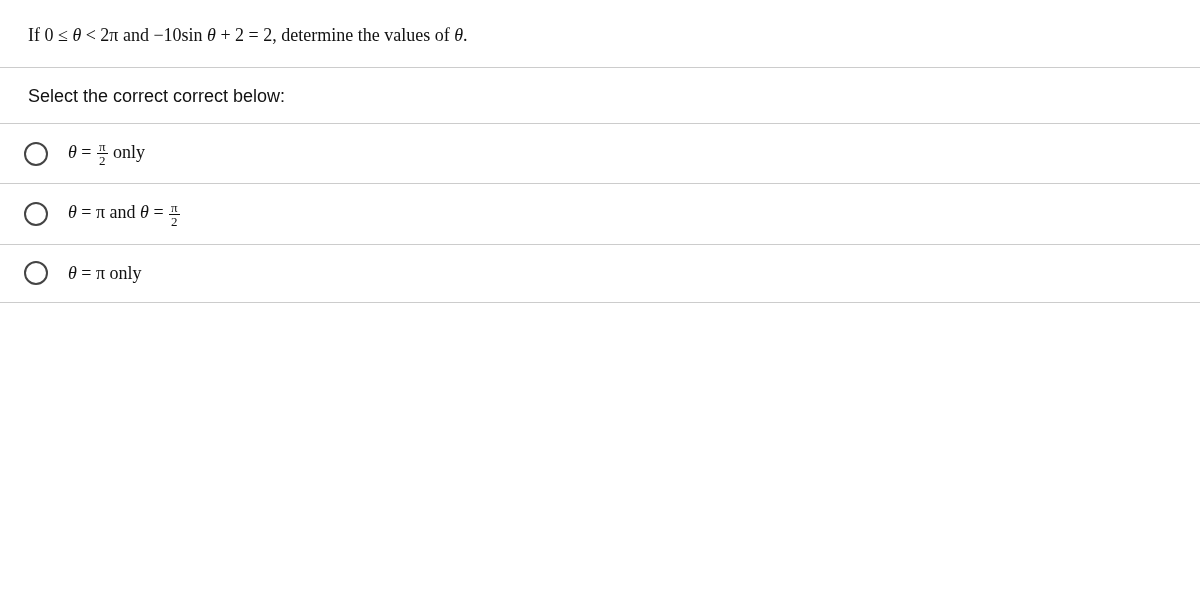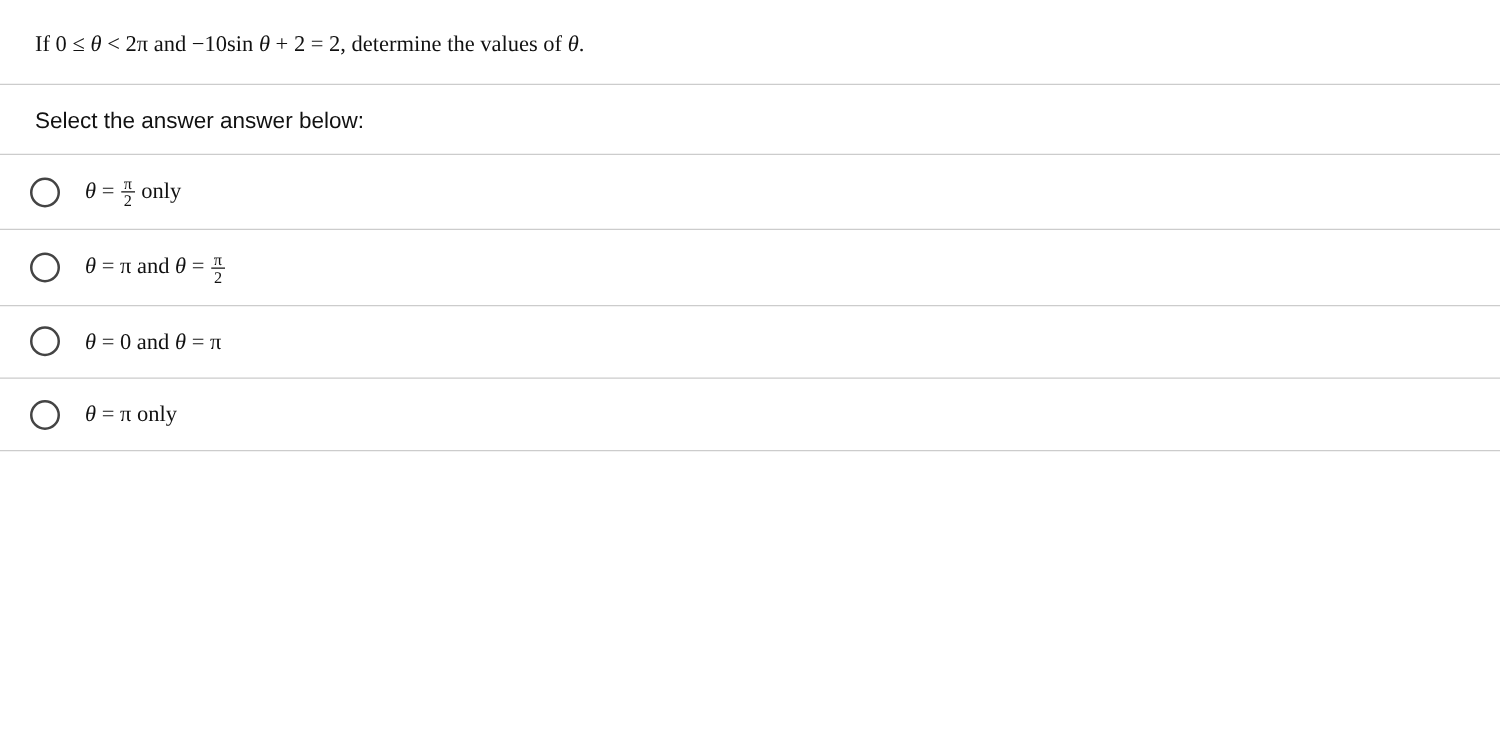--- a/index.html
+++ b/index.html
@@ -96,21 +96,21 @@
 
 <div class="main-container">
 
   <div class="question-section">
     <div class="question-text">
       If 0 ≤ <em>θ</em> &lt; 2π and −10sin <em>θ</em> + 2 = 2, determine the values of <em>θ</em>.
     </div>
   </div>
 
   <div class="prompt-section">
-    <div class="prompt-text">Select the answer answer below:</div>
+    <div class="prompt-text">Select the correct correct below:</div>
   </div>
 
   <div class="answer-option">
     <div class="radio-circle"></div>
     <div class="option-text">
       <em>θ</em> = <span class="frac">
           <span class="num">π</span>
           <span class="den">2</span>
         </span> only
     </div>
@@ -119,26 +119,20 @@
   <div class="answer-option">
     <div class="radio-circle"></div>
     <div class="option-text">
       <em>θ</em> = π and <em>θ</em> = <span class="frac">
           <span class="num">π</span>
           <span class="den">2</span>
         </span>
     </div>
   </div>
 
-  <div class="answer-option">
-    <div class="radio-circle"></div>
-    <div class="option-text">
-      <em>θ</em> = 0 and <em>θ</em> = π
-    </div>
-  </div>
 
   <div class="answer-option">
     <div class="radio-circle"></div>
     <div class="option-text">
       <em>θ</em> = π only
     </div>
   </div>
 
 
 </div>

